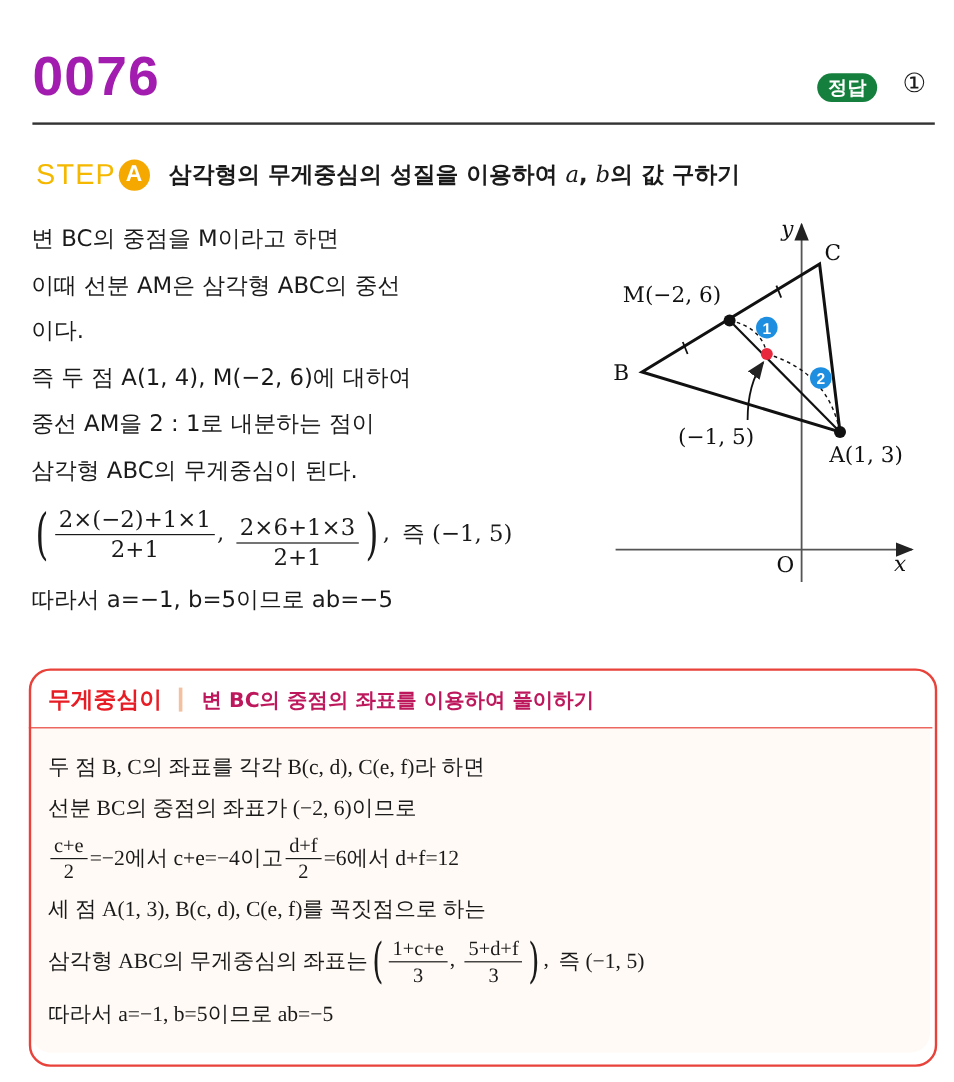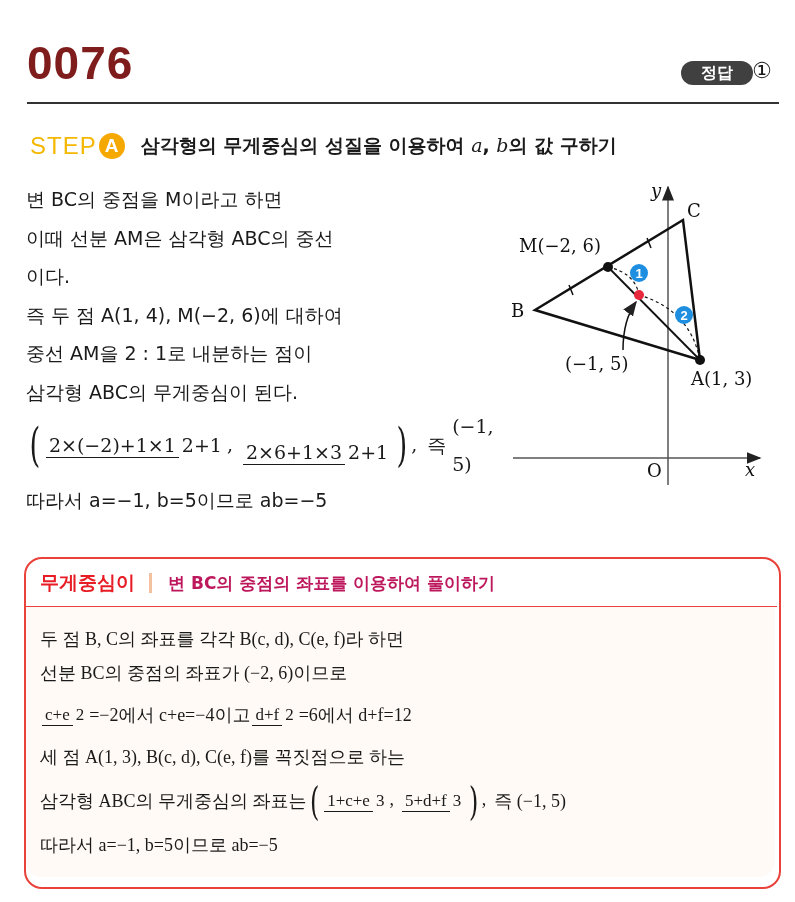--- a/index.html
+++ b/index.html
@@ -1,37 +1,37 @@
 <!DOCTYPE html>
 <html><head>
 <meta charset="utf-8">
 <style>
   html, body { margin: 0; padding: 0; background: #ffffff; }
   body { width: 795px; height: 902px; position: relative; overflow: hidden;
          font-family: "DejaVu Sans", sans-serif; color: #1a1a1a; }
   .abs { position: absolute; }
   .problem-number { left: 27px; top: 36px; font-family: "Liberation Sans", sans-serif;
-         font-weight: bold; font-size: 46px; color: #7f1d1d; letter-spacing: 1px; }
-  .answer-badge { left: 681px; top: 61px; background: #404040; color: #fff; border-radius: 12px;
-         padding: 1px 20px; font-size: 16px; font-weight: bold; line-height: 22px; }
+         font-weight: bold; font-size: 46px; color: #a21caf; letter-spacing: 1px; }
+  .answer-badge { left: 681px; top: 61px; background: #15803d; color: #fff; border-radius: 12px;
+         padding: 1px 9px; font-size: 16px; font-weight: bold; line-height: 22px; }
   .answer-value { left: 752px; top: 58px; font-size: 22px; font-family: "DejaVu Sans", sans-serif; }
   .top-rule { left: 27px; top: 102px; width: 752px; height: 2px; background: #333; }
   .step-row { left: 30px; top: 132px; display: flex; align-items: center; }
   .step-label { font-family: "Liberation Sans", sans-serif; color: #f5b800; font-size: 24px; letter-spacing: 1px; }
   .step-circle { width: 26px; height: 26px; border-radius: 50%; background: #f5a800; color: #fff;
          font-family: "Liberation Sans", sans-serif; font-weight: bold; font-size: 19px;
          display: flex; align-items: center; justify-content: center; margin-left: 2px; }
   .step-title { margin-left: 16px; font-size: 19px; font-weight: bold; }
   .serif-i { font-family: "DejaVu Serif", serif; font-style: italic; font-weight: normal; }
   .body-text { left: 26px; top: 180px; width: 470px; font-size: 19px; line-height: 38.5px; }
   .body-text .line { white-space: nowrap; height: 38.5px; }
   .serif { font-family: "DejaVu Serif", serif; }
   .frac-line { display: flex; align-items: center; height: 64px; margin-top: 2px; }
   .paren { font-family: "DejaVu Serif", serif; font-size: 46px; font-weight: 200; line-height: 1; transform: scaleX(0.6); display:inline-block; }
-  .frac { display: inline-flex; flex-direction: row; font-family: "DejaVu Serif", serif; font-size: 19px; line-height: 24px; margin: 0 2px; }
+  .frac { display: inline-flex; flex-direction: column; align-items: center; font-family: "DejaVu Serif", serif; font-size: 19px; line-height: 24px; margin: 0 2px; }
   .frac .num { border-bottom: 1.5px solid #1a1a1a; padding: 0 3px; }
   .frac .den { padding: 0 3px; }
   .diagram { left: 505px; top: 175px; width: 290px; height: 320px; }
   .mini-box { left: 24px; top: 557px; width: 753px; height: 328px; border: 2px solid #e8423a; border-radius: 18px; }
   .mini-header { left: 40px; top: 570px; display: flex; align-items: center; }
   .mini-tag { color: #e81c24; font-family: "Liberation Sans", sans-serif; font-weight: bold; font-size: 19px; }
   .mini-sep { width: 3px; height: 20px; background: #f3c0a0; margin: 0 16px 0 14px; }
   .mini-title { color: #be185d; font-size: 17px; font-weight: bold; }
   .mini-inner { left: 24px; top: 606px; width: 753px; height: 1px; background: #e8423a; }
   .mini-inner-box { left: 26px; top: 607px; width: 749px; height: 270px; background: #fffaf5; border-bottom-left-radius: 16px; border-bottom-right-radius: 16px; }

